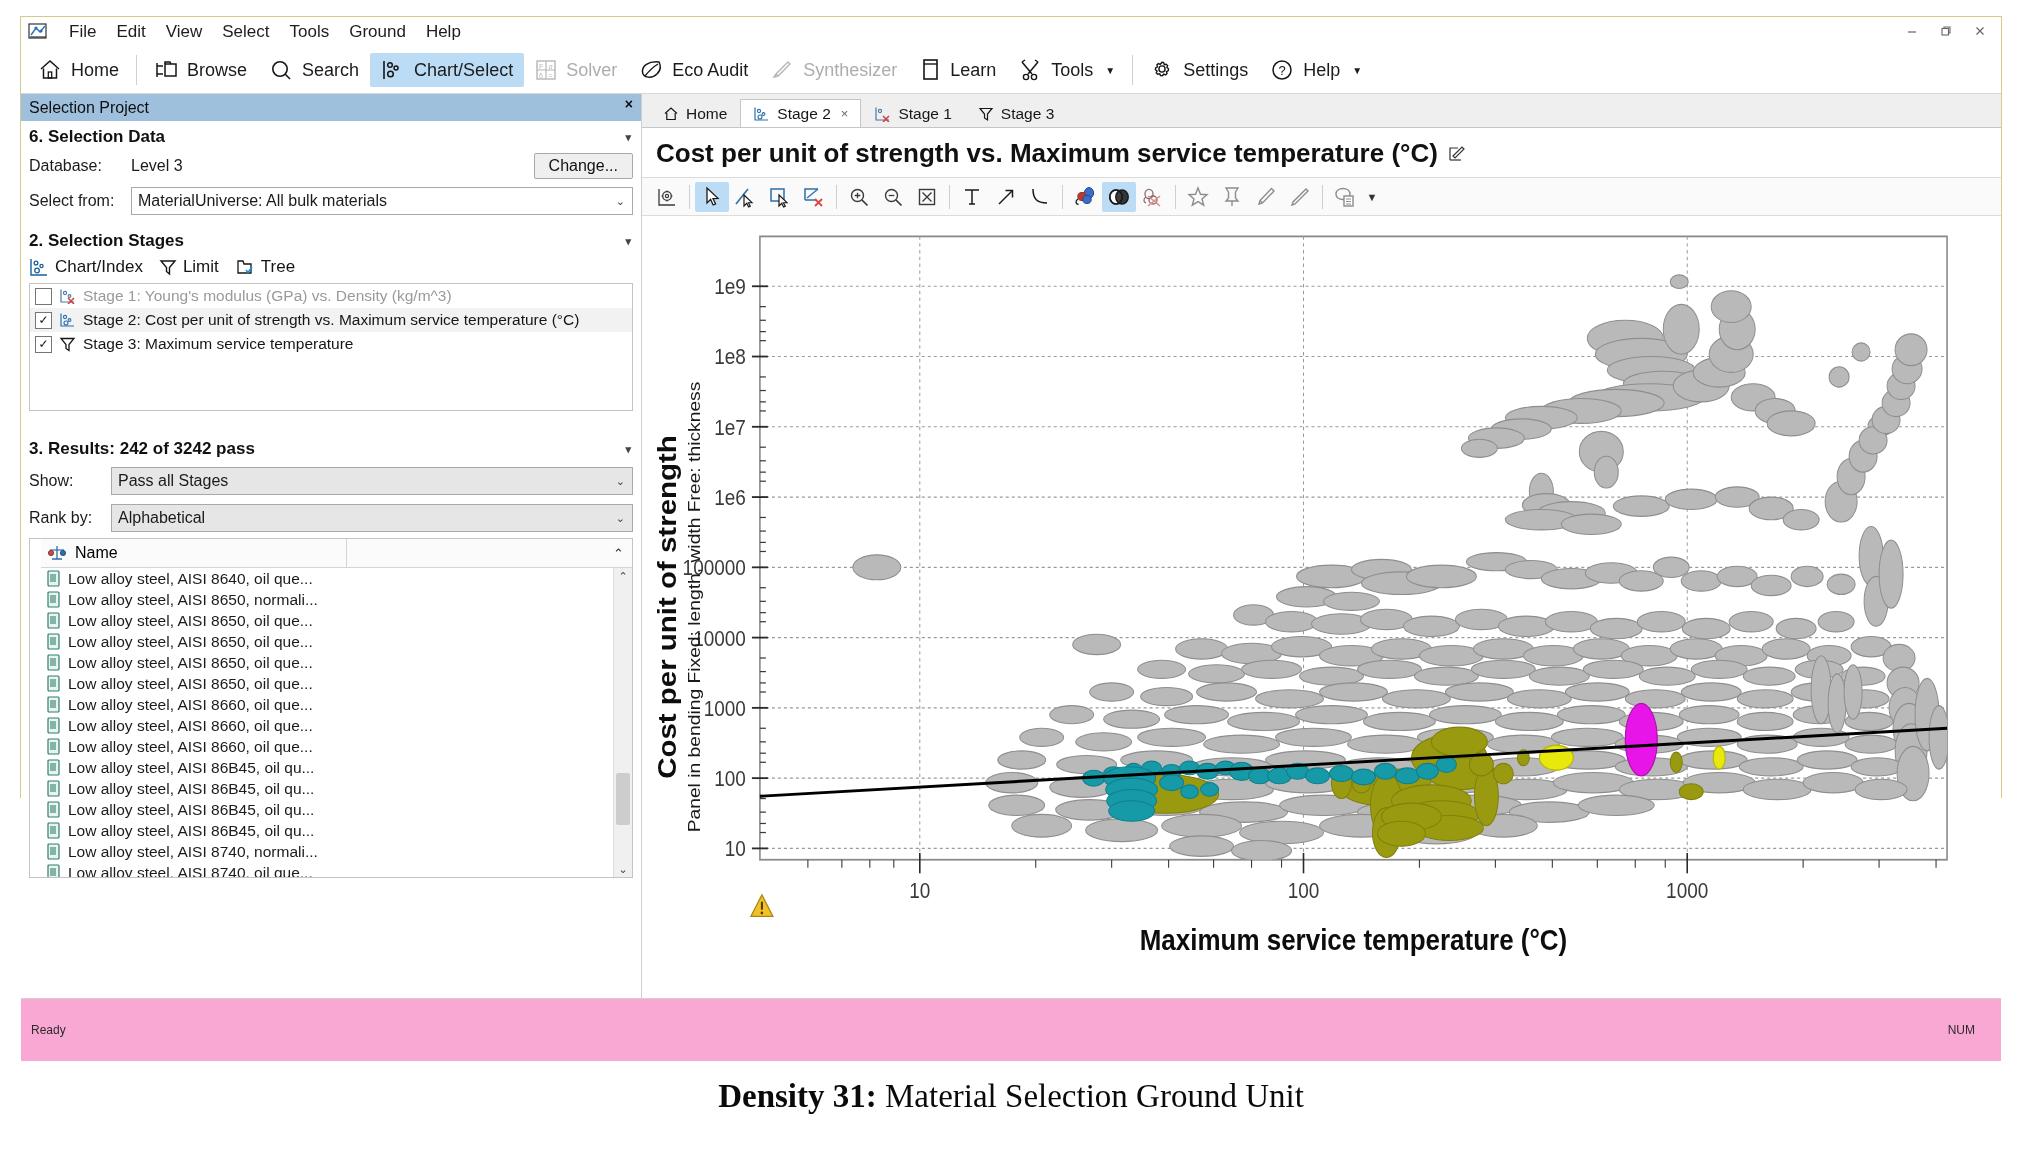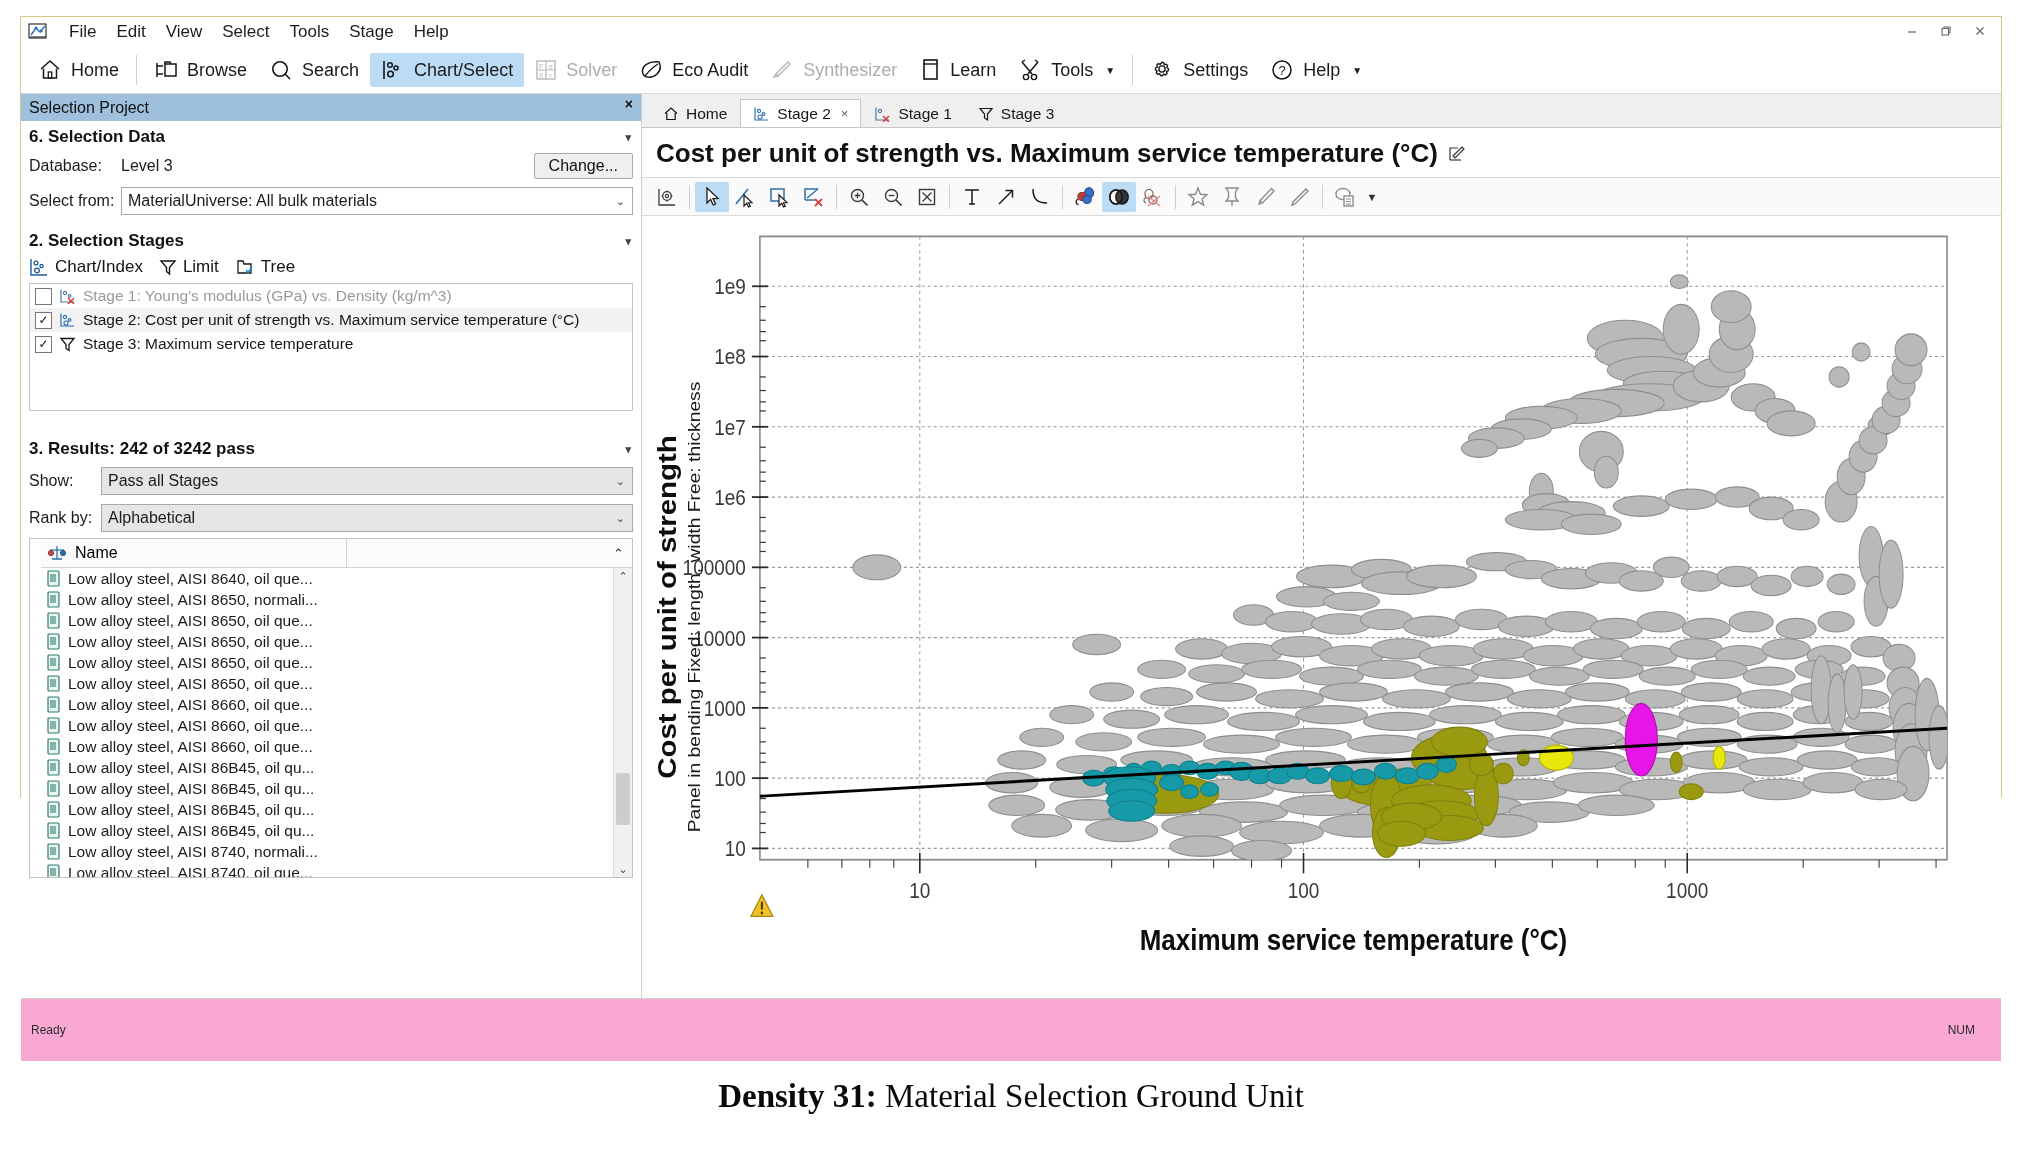--- a/index.html
+++ b/index.html
@@ -29,21 +29,21 @@
   .leftpanel{width:620px;border-right:1px solid #cfcfcf;background:#ffffff;position:relative;}
   .rightpanel{flex:1;background:#ffffff;display:flex;flex-direction:column;}
 
   
   .panel-title{height:27px;background:#9fc0dd;display:flex;align-items:center;
                padding:0 8px;font-size:16px;color:#0f0f0f;position:relative;}
   .panel-title .x{position:absolute;right:8px;top:2px;font-size:14px;font-weight:bold;}
   .sec-head{display:flex;align-items:center;justify-content:space-between;
             font-size:17px;font-weight:bold;padding:6px 10px 4px 8px;color:#111;}
   .sec-head .dd{font-size:11px;color:#444;}
-  .row{display:flex;align-items:center;padding:2px 8px;font-size:16px;color:#1b1b1b;}
+  .row{display:flex;align-items:center;padding:2px 8px;font-size:16px;color:#1b1b1b;gap:10px;}
   .row .lbl{min-width:92px;}
   .btn{border:1px solid #a9a9a9;background:#efefef;font-size:16px;padding:3px 14px;border-radius:2px;color:#111;}
   .combo{flex:1;border:1px solid #a9a9a9;background:#fff;height:26px;display:flex;align-items:center;
          padding:0 6px;font-size:16px;position:relative;}
   .combo .chev{position:absolute;right:7px;font-size:11px;color:#444;}
   .combo.gray{background:#e6e6e6;}
 
   .toolrow{display:flex;align-items:center;gap:16px;padding:2px 8px 6px 8px;font-size:17px;}
   .toolrow .t{display:flex;align-items:center;gap:6px;color:#151515;}
 
@@ -107,21 +107,21 @@
         <path d="M3 12 L8 5 L12 9 L17 3" stroke="#2b6fb0" stroke-width="1.4" fill="none"></path>
         <circle cx="8" cy="5" r="1.6" fill="#2b6fb0"></circle>
           <circle cx="13" cy="8" r="1.6" fill="#2b6fb0"></circle>
       </svg>
     </div>
     <div class="menuitem">File</div>
     <div class="menuitem">Edit</div>
     <div class="menuitem">View</div>
     <div class="menuitem">Select</div>
     <div class="menuitem">Tools</div>
-    <div class="menuitem">Stage</div>
+    <div class="menuitem">Ground</div>
     <div class="menuitem">Help</div>
 
     <div class="wincontrols">
       <div class="wc">
         <svg width="12" height="12">
             <path d="M2 7 L10 7" stroke="#666" stroke-width="1.2"></path>
           </svg>
       </div>
       <div class="wc">
         <svg width="12" height="12">

